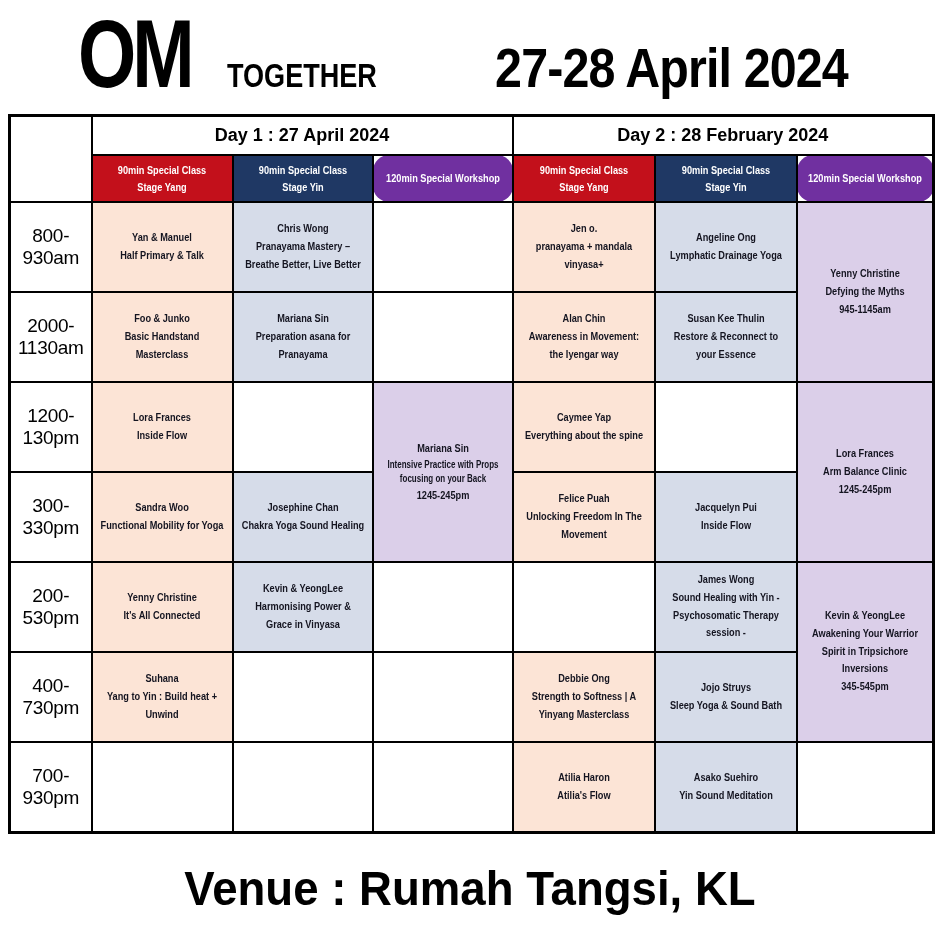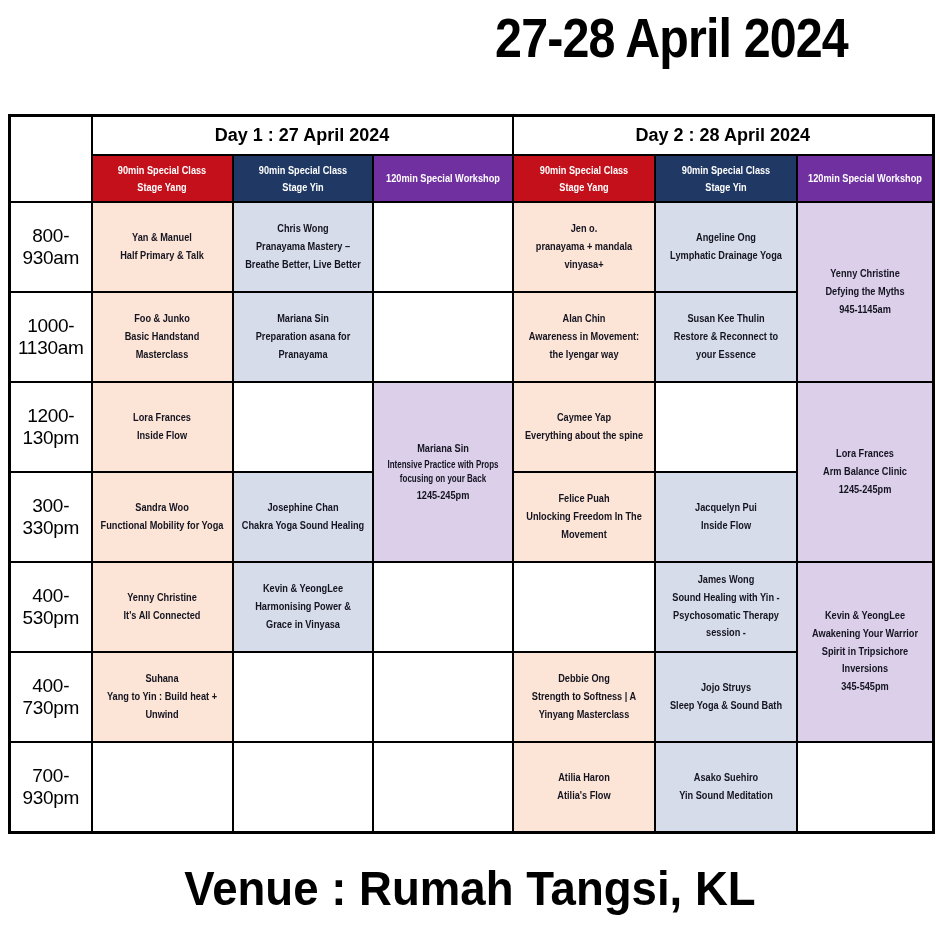--- a/index.html
+++ b/index.html
@@ -11,21 +11,21 @@
   .together{font-size:33px;font-weight:bold;display:inline-block;transform:scaleX(.82);transform-origin:left center;margin-left:4px;letter-spacing:0;}
   .date{margin-left:auto;font-size:55px;font-weight:bold;display:inline-block;transform:scaleX(.88);transform-origin:right center;letter-spacing:-1px;}
 
   
   table{border-collapse:collapse;table-layout:fixed;margin:6px 8px 0 8px;width:924px;border:3px solid #000;}
   td{border:2px solid #000;text-align:center;vertical-align:middle;padding:0;position:relative;overflow:visible;}
   .day-row td{height:37px;font-size:18px;font-weight:bold;background:#fff;}
   .stage-row td{height:45px;color:#fff;}
   .yang-h{background:#C3101B;}
   .yin-h{background:#1F3864;}
-  .ws-h{background:#7030A0;}
+  .ws-h{background:#7030A0;border-radius:16px;}
   .slot-row td{height:88px;}
   .time{font-size:19px;background:#fff;letter-spacing:-.3px;}
   .yang{background:#FCE4D6;}
   .yin{background:#D6DCE9;}
   .ws{background:#DBCFE9;}
   .empty{background:#fff;}
 
   
   .fit{position:absolute;left:50%;top:50%;transform:translate(-50%,-50%) scaleX(.8);
        white-space:pre;text-align:center;font-size:11.5px;font-weight:bold;
@@ -34,39 +34,42 @@
   .l{display:block;white-space:pre;}
   .sm{font-size:10px;line-height:1.45;}
 
   
   .venue{text-align:center;font-size:49px;font-weight:bold;margin-top:26px;transform:scaleX(.93);letter-spacing:0;}
 </style>
 </head>
 <body>
 
 <div class="masthead">
+  <div>
+    <span class="om">OM</span><span class="together">TOGETHER</span>
+  </div>
   <div class="date">27-28 April 2024</div>
 </div>
 
 <table>
   <colgroup>
     <col style="width:82px">
       <col style="width:141px">
       <col style="width:140px">
       <col style="width:140px">
     <col style="width:142px">
       <col style="width:142px">
       <col style="width:137px">
   </colgroup>
 
   <tbody>
       <tr class="day-row">
     <td class="empty" rowspan="2"></td>
     <td colspan="3">Day 1 : 27 April 2024</td>
-    <td colspan="3">Day 2 : 28 April 2024</td>
+    <td colspan="3">Day 2 : 28 February 2024</td>
   </tr>
 
   <tr class="stage-row">
     <td class="yang-h">
           <span class="fit">90min Special Class
 Stage Yang</span>
         </td>
     <td class="yin-h">
           <span class="fit">90min Special Class
 Stage Yin</span>
@@ -109,21 +112,21 @@
 Lymphatic Drainage Yoga</span>
         </td>
     <td class="ws" rowspan="2">
           <span class="fit">Yenny Christine
 Defying the Myths
 945-1145am</span>
         </td>
   </tr>
 
   <tr class="slot-row">
-    <td class="time">1000-1130am</td>
+    <td class="time">2000-1130am</td>
     <td class="yang">
           <span class="fit">Foo &amp; Junko
 Basic Handstand
 Masterclass</span>
         </td>
     <td class="yin">
           <span class="fit">Mariana Sin
 Preparation asana for
 Pranayama</span>
         </td>
@@ -178,21 +181,21 @@
 Unlocking Freedom In The
 Movement</span>
         </td>
     <td class="yin">
           <span class="fit">Jacquelyn Pui
 Inside Flow</span>
         </td>
   </tr>
 
   <tr class="slot-row">
-    <td class="time">400-530pm</td>
+    <td class="time">200-530pm</td>
     <td class="yang">
           <span class="fit">Yenny Christine
 It's All Connected</span>
         </td>
     <td class="yin">
           <span class="fit">Kevin &amp; YeongLee
 Harmonising Power &amp;
 Grace in Vinyasa</span>
         </td>
     <td class="empty"></td>

